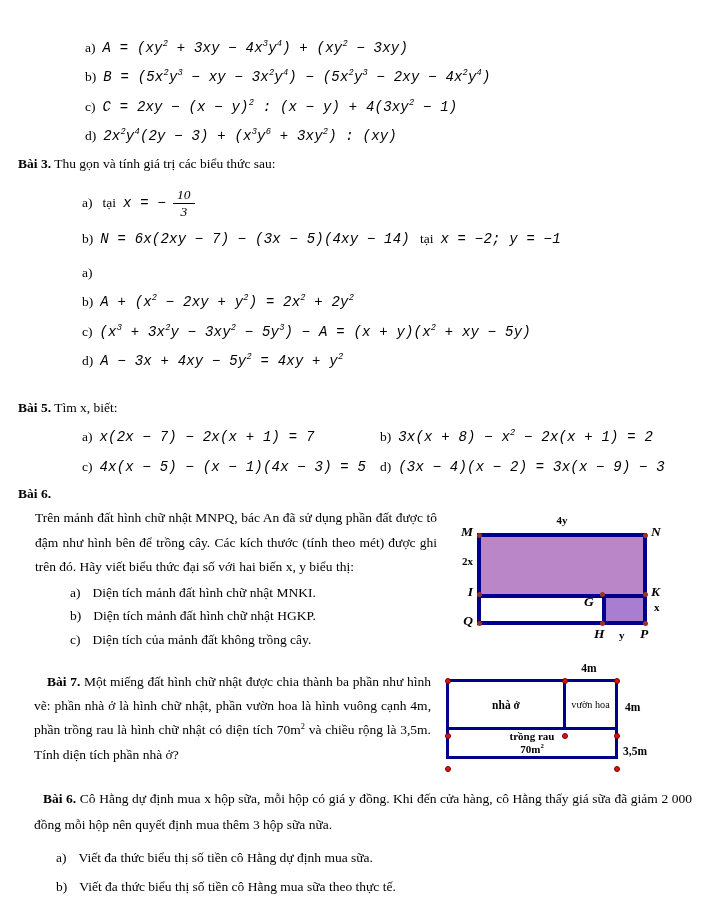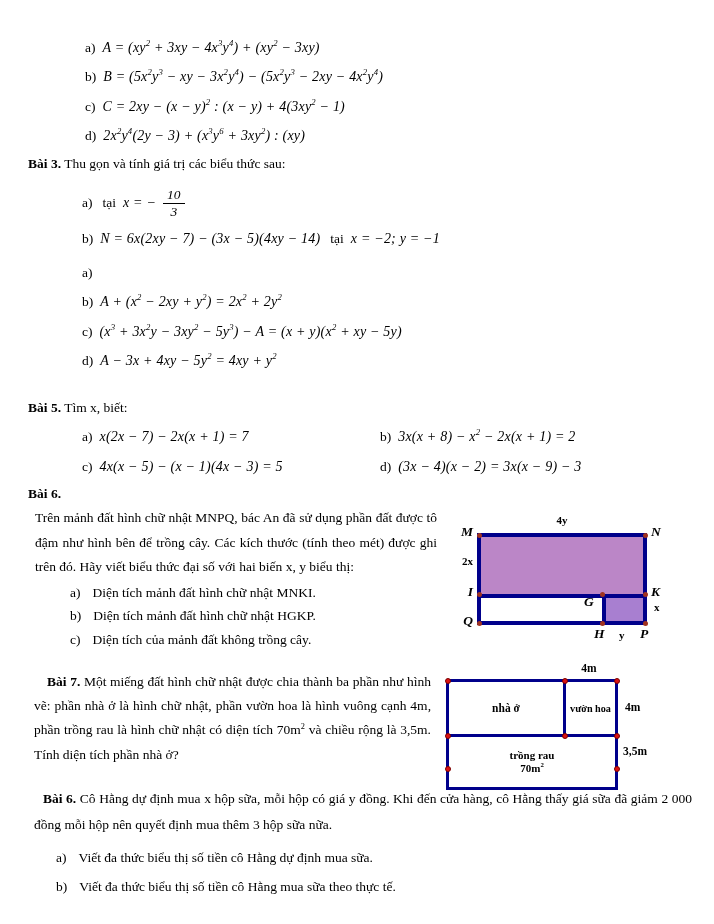--- a/index.html
+++ b/index.html
@@ -5,25 +5,25 @@
   * { margin:0; padding:0; box-sizing:border-box; }
   html,body { background:#fff; }
   .page {
     position:relative; width:714px; height:924px; margin:0 auto;
     background:#fff; color:#000;
     font-family:"Liberation Serif","DejaVu Serif",serif;
     font-size:13.5px; overflow:hidden;
   }
   sup { font-size:0.62em; line-height:0; vertical-align:super; }
   .sec { position:absolute; left:0; width:714px; }
-  .hdr { padding-left:28px; font-size:13.5px; }
+  .hdr { padding-left:18px; font-size:13.5px; }
   .hdr b { font-weight:bold; }
   .item { display:flex; align-items:center; gap:7px; white-space:nowrap; }
   .item .lbl { font-style:normal; }
-  .math { font-style:italic; font-size:14px; letter-spacing:0.2px; }
+  .math { font-style:italic; font-size:14px; letter-spacing:0.2px;font-family:Liberation Mono, monospace; }
   .tai { font-style:normal; margin-left:3px; }
   .frac { display:inline-flex; flex-direction:column; align-items:center;
           font-style:italic; font-size:13.5px; line-height:1.15; vertical-align:middle;text-align:right; }
   .frac .num { border-bottom:1px solid #000; padding:0 4px; }
   
   #sec-ex2 { top:33px; left:85px; width:600px; }
   #sec-ex2 .item { height:29.5px; }
   
   #sec-b3 { top:156px; }
   #sec-b3 .items { margin-left:82px; }
@@ -57,28 +57,28 @@
   .d1 .top-band { position:absolute; left:0; top:0; width:162px; height:61px;
                   background:var(--purple_big,#bb86c7); border-bottom:4px solid var(--navy,#00008b); }
   .d1 .small-rect { position:absolute; left:121px; top:61px; width:41px; height:23px;
                     background:var(--purple_small,#a87fd0); border-left:4px solid var(--navy,#00008b); }
   .d1 .pt { position:absolute; font-weight:bold; font-style:italic; font-size:13.5px; line-height:14px; }
   .d1 .dim { position:absolute; font-weight:bold; font-size:11px; line-height:12px; font-style:normal; }
   .d1 .dot { position:absolute; width:5px; height:5px; border-radius:50%; background:var(--dot1,#a03320); }
   .ra { width:18px; text-align:right; }
   
   .d2 { position:absolute; left:435px; top:660px; width:265px; height:125px; }
-  .d2 .rect { position:absolute; left:11px; top:19px; width:172px; height:111px;
+  .d2 .rect { position:absolute; left:11px; top:19px; width:172px; height:80px;
               border:3px solid var(--navy,#00008b); background:#fff; display:flex; flex-direction:column; }
   .d2 .row-top { height:55px; display:flex; border-bottom:3px solid var(--navy,#00008b); }
   .d2 .cell-house { width:117px; border-right:3px solid var(--navy,#00008b);
                     display:flex; align-items:center; justify-content:center;
                     font-weight:bold; font-size:11.5px; }
   .d2 .cell-flower { flex:1; display:flex; align-items:center; justify-content:center;
-                     font-weight:bold; font-size:10.2px; white-space:nowrap; }
+                     font-weight:normal; font-size:10.2px; white-space:nowrap; }
   .d2 .row-bottom { flex:1; display:flex; flex-direction:column; align-items:center; justify-content:center;
                     font-weight:bold; font-size:11px; line-height:13px; }
   .d2 .dim { position:absolute; font-weight:bold; font-size:11.5px; line-height:12px; }
   .d2 .dot { position:absolute; width:6px; height:6px; border-radius:50%;
              background:var(--dot2,#dd1111); border:1px solid #7a0000; }
   .ctr { text-align:center; }
 </style>
 </head>
 <body>
 

